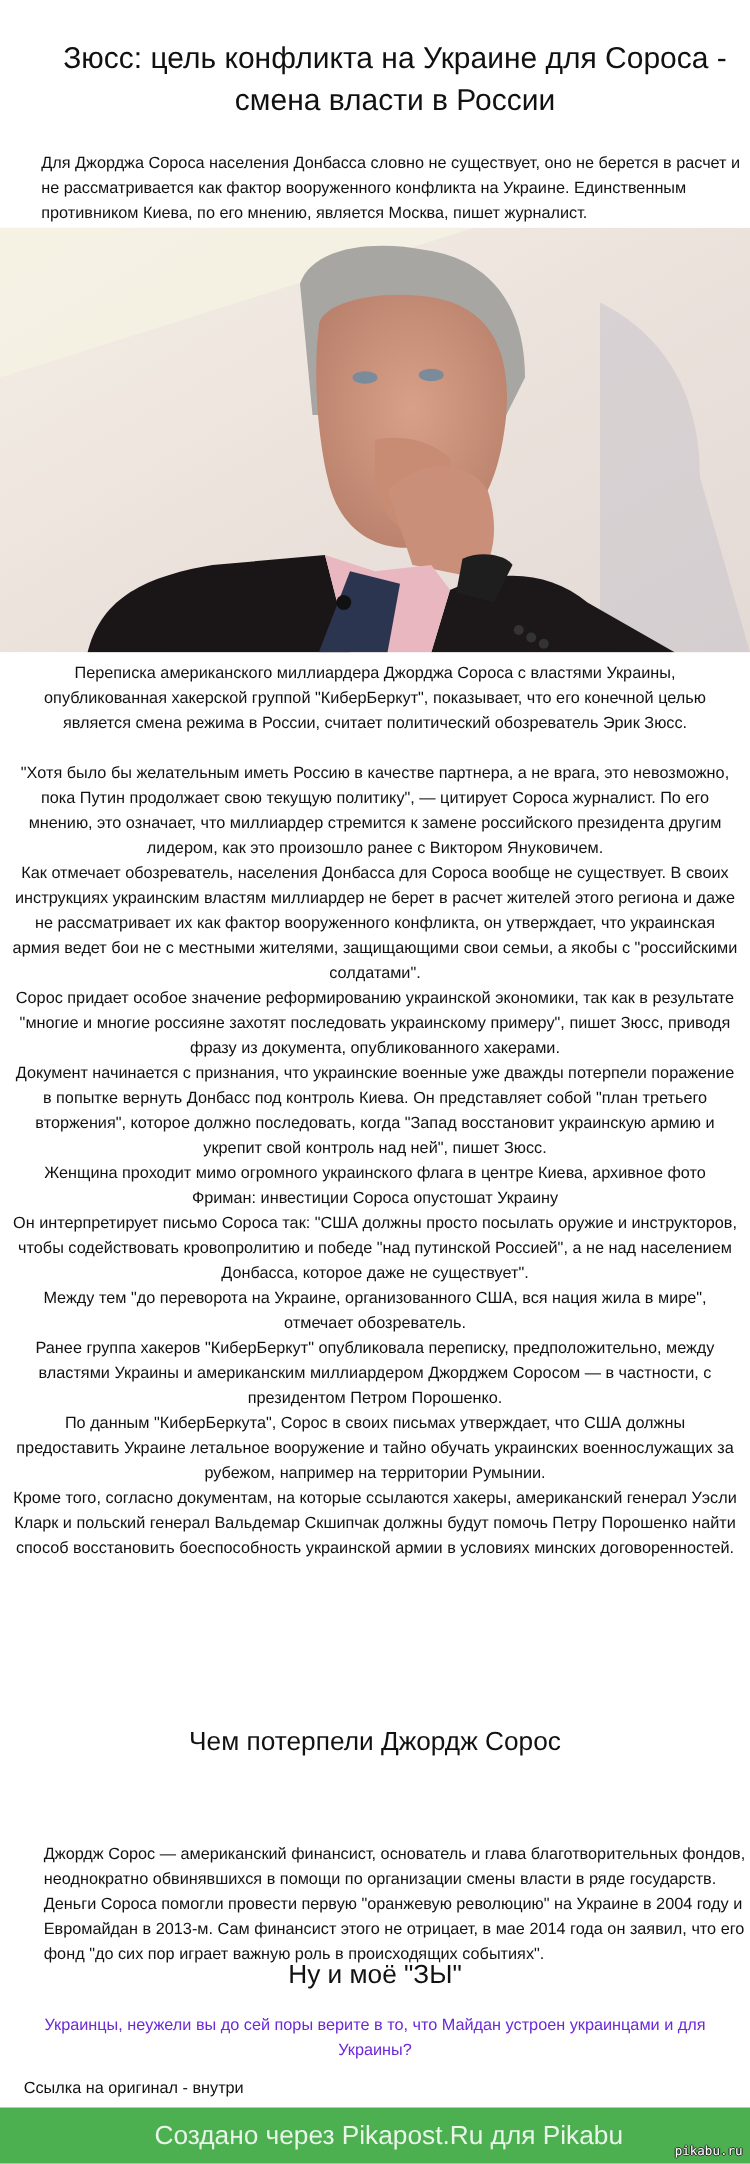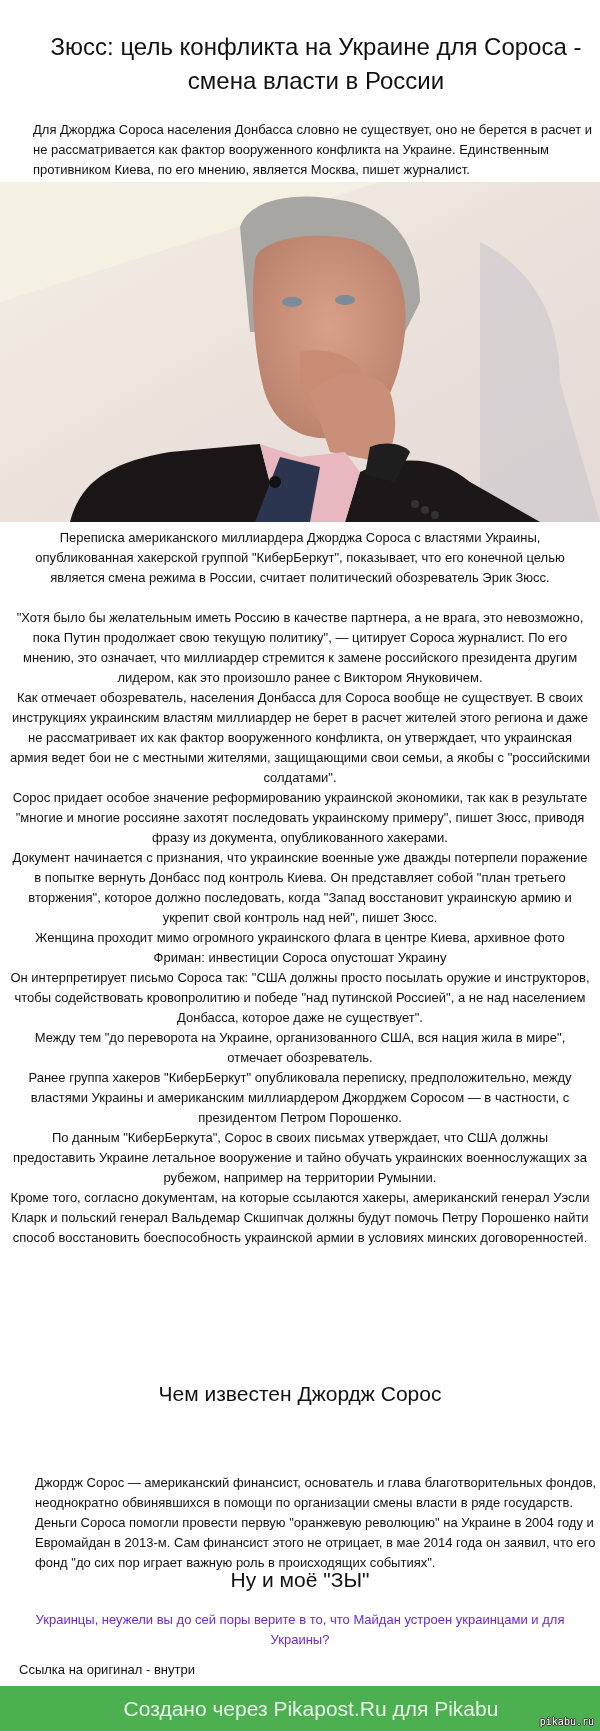--- a/index.html
+++ b/index.html
@@ -79,21 +79,21 @@
   <p>Документ начинается с признания, что украинские военные уже дважды потерпели поражение в попытке вернуть Донбасс под контроль Киева. Он представляет собой "план третьего вторжения", которое должно последовать, когда "Запад восстановит украинскую армию и укрепит свой контроль над ней", пишет Зюсс.</p>
   <p>Женщина проходит мимо огромного украинского флага в центре Киева, архивное фото</p>
   <p>Фриман: инвестиции Сороса опустошат Украину</p>
   <p>Он интерпретирует письмо Сороса так: "США должны просто посылать оружие и инструкторов, чтобы содействовать кровопролитию и победе "над путинской Россией", а не над населением Донбасса, которое даже не существует".</p>
   <p>Между тем "до переворота на Украине, организованного США, вся нация жила в мире", отмечает обозреватель.</p>
   <p>Ранее группа хакеров "КиберБеркут" опубликовала переписку, предположительно, между властями Украины и американским миллиардером Джорджем Соросом — в частности, с президентом Петром Порошенко.</p>
   <p>По данным "КиберБеркута", Сорос в своих письмах утверждает, что США должны предоставить Украине летальное вооружение и тайно обучать украинских военнослужащих за рубежом, например на территории Румынии.</p>
   <p>Кроме того, согласно документам, на которые ссылаются хакеры, американский генерал Уэсли Кларк и польский генерал Вальдемар Скшипчак должны будут помочь Петру Порошенко найти способ восстановить боеспособность украинской армии в условиях минских договоренностей.</p>
 </div>
 
-<h2 class="h2" style="top:1382px;">Чем известен Джордж Сорос</h2>
+<h2 class="h2" style="top:1382px;">Чем потерпели Джордж Сорос</h2>
 <p class="about">Джордж Сорос — американский финансист, основатель и глава благотворительных фондов, неоднократно обвинявшихся в помощи по организации смены власти в ряде государств. Деньги Сороса помогли провести первую "оранжевую революцию" на Украине в 2004 году и Евромайдан в 2013-м. Сам финансист этого не отрицает, в мае 2014 года он заявил, что его фонд "до сих пор играет важную роль в происходящих событиях".</p>
 
 <h2 class="h2" style="top:1568px;">Ну и моё "ЗЫ"</h2>
 <p class="ps">Украинцы, неужели вы до сей поры верите в то, что Майдан  устроен украинцами и для Украины?</p>
 <div class="link">Ссылка на оригинал - внутри</div>
 
 <div class="footer">
   <div class="footer-text">Создано через Pikapost.Ru для Pikabu</div>
   <div class="watermark">pikabu.ru</div>
 </div>

